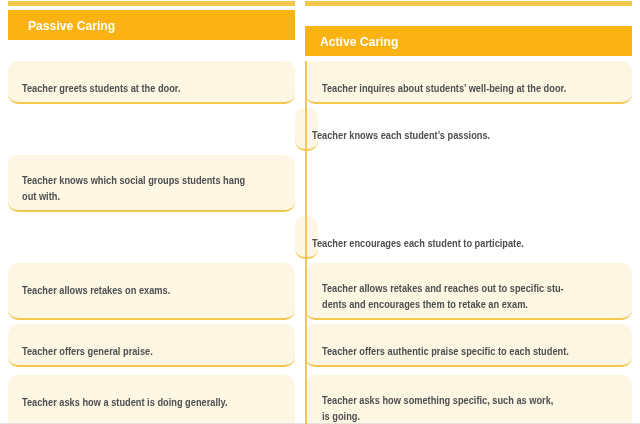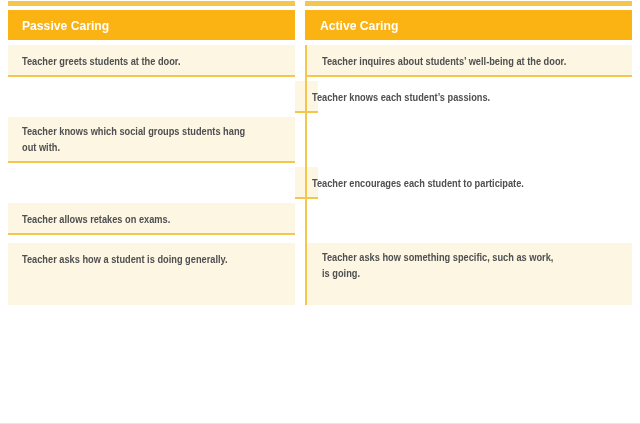--- a/index.html
+++ b/index.html
@@ -30,44 +30,45 @@
     background: var(--line, #F2C74C);
   }
   .topstrip { margin-bottom: 4px; }
   
   .header-row { margin-bottom: 5px; }
   .hcell {
     height: 30px;
     background: var(--header-bg, #FBB213);
     display: flex;
     align-items: center;
-    padding-left: 14px;
+    padding-left: 20px;
     box-sizing: border-box;
   }
-  .hcell.c2 { padding-left: 15px; }
+  .hcell.c2 { padding-left: 15px; margin-top: 16px; }
   .htext {
     color: var(--header-text, #FFFFFF);
     font-size: 13.5px;
     font-weight: bold;
     white-space: pre;
     display: inline-block;
     transform: scaleX(0.9);
     transform-origin: 0 50%;
     letter-spacing: 0px;
   }
   
   .tbody { position: relative; }
   .row { margin-bottom: 4px; }
   .row.last { margin-bottom: 0; }
   .cell {
     background: var(--row-bg, #FDF6E2);
     border-bottom: 2px solid var(--line, #F2C74C);
     box-sizing: border-box;
     min-height: 31px;
-    padding: 6px 6px 6px 14px;
+    padding: 17px 6px 6px 14px;
+    border-radius: 10px;
   }
   .cell.c2 { padding-left: 17px; }
   .row.last .cell {
     border-bottom: none;
     padding-bottom: 24px;
   }
   .ctext {
     color: var(--body-text, #4E4F51);
     font-size: 11px;
     font-weight: bold;
@@ -153,22 +154,35 @@
     <div class="cell c2">
       <span class="ctext a">Teacher encourages each student to participate.</span>
     </div>
   </div>
 
   <div class="row grid-row">
     <div class="cell c1">
       <span class="ctext p">Teacher allows retakes on exams.</span>
     </div>
     <div class="gutter"></div>
-  </div>
-
+    <div class="cell c2">
+      <span class="ctext a">Teacher allows retakes and reaches out to specific stu-
+dents and encourages them to retake an exam.</span>
+    </div>
+  </div>
+
+  <div class="row grid-row">
+    <div class="cell c1">
+      <span class="ctext p">Teacher offers general praise.</span>
+    </div>
+    <div class="gutter"></div>
+    <div class="cell c2">
+      <span class="ctext a">Teacher offers authentic praise specific to each student.</span>
+    </div>
+  </div>
 
   <div class="row grid-row">
     <div class="gutter"></div>
   </div>
 
   <div class="row grid-row last">
     <div class="cell c1">
       <span class="ctext p">Teacher asks how a student is doing generally.</span>
     </div>
     <div class="gutter"></div>

